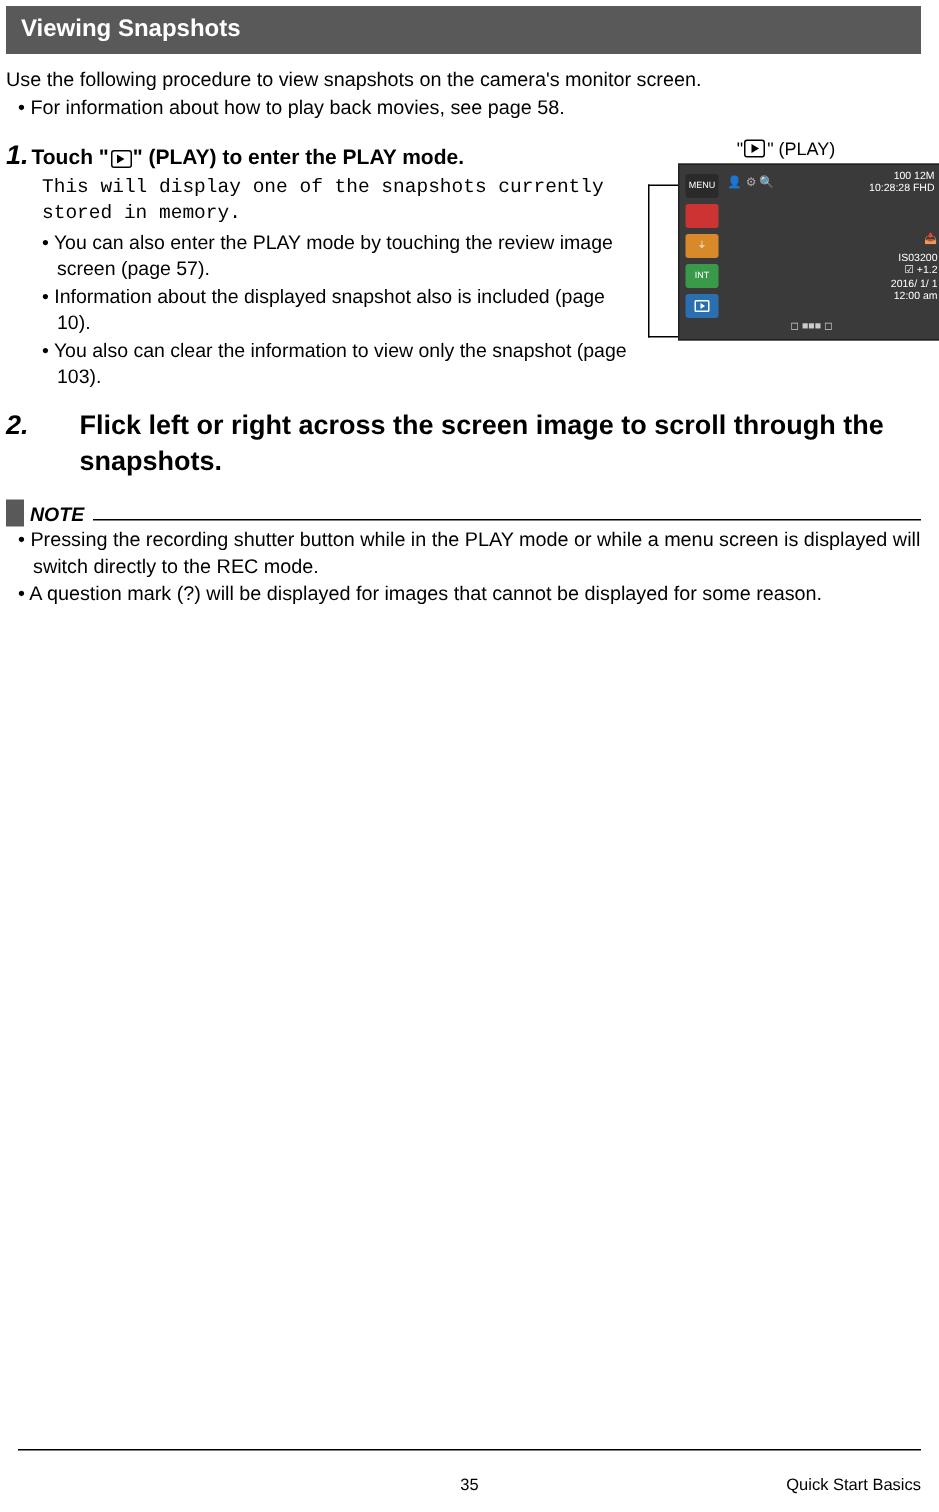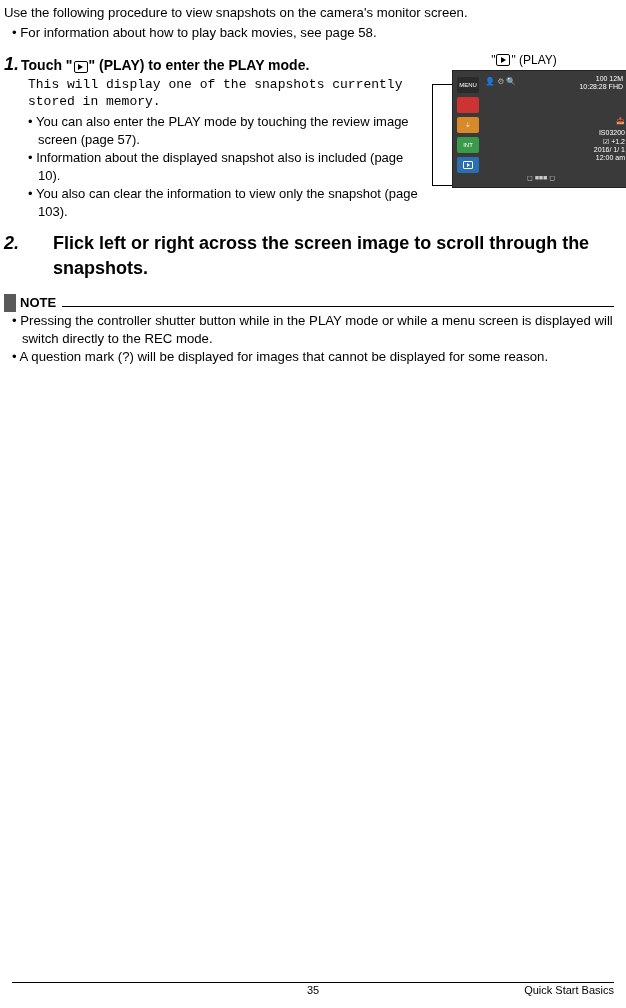--- a/index.html
+++ b/index.html
@@ -89,43 +89,44 @@
   .thumb .bottom {
     position:absolute; bottom:4px; left:0; right:0;
     display:flex; justify-content:center; gap:2px; color:#ccc; font-size:7px;
   }
   .callout {
     position:absolute; left:-20px; top:14px; width:20px; height:102px;
     border-left:1px solid #000; border-top:1px solid #000; border-bottom:1px solid #000;
   }
   .note-block { margin-top: 14px; }
   .note-head {
-    display:flex; align-items:center; font-weight:bold; font-size:13px;
+    display:flex; align-items:center; font-weight:bold; font-size:13px;font-style:italic;
   }
   .note-tick {
     width: 12px; height: 18px; background:#595959; margin-right:4px;
   }
   .note-line { flex:1; border-bottom:1px solid #000; margin-left:6px; height:9px; }
   .note-ul { margin-left: 8px; margin-top:0; }
   .note-ul li { list-style:none; text-indent:-10px; padding-left:10px; }
   .note-ul li::before { content:"• "; }
   .footer {
     position:absolute; bottom:10px; left:12px; right:12px;
-    border-top:1px solid #000; padding-top:0;
+    border-top:1px solid #000; padding-top:16px;
     display:flex; justify-content:space-between; font-size:11px;
   }
   .footer .pn { position:absolute; left:50%; transform:translateX(-50%); }
   .step2 { margin-top:10px; }
   .step2 .step-head { font-size:18px;margin-left:32px; }
 </style>
 </head>
 <body>
 
 <div class="page">
 
+  <div class="titlebar">Viewing Snapshots</div>
 
   <div class="intro">Use the following procedure to view snapshots on the camera's monitor screen.</div>
   <ul class="note-ul bullet-top">
     <li>For information about how to play back movies, see page 58.</li>
   </ul>
 
   <div class="step-row">
     <div class="step-left">
       <div class="step-head-line">
         <span class="step-num">1.</span>
@@ -187,21 +188,21 @@
     </div>
   </div>
 
   <div class="note-block">
     <div class="note-head">
       <span class="note-tick"></span>
       <span>NOTE</span>
       <span class="note-line"></span>
     </div>
     <ul class="note-ul">
-      <li>Pressing the controller shutter button while in the PLAY mode or while a menu screen is displayed will switch directly to the REC mode.</li>
+      <li>Pressing the recording shutter button while in the PLAY mode or while a menu screen is displayed will switch directly to the REC mode.</li>
       <li>A question mark (?) will be displayed for images that cannot be displayed for some reason.</li>
     </ul>
   </div>
 
 </div>
 
 <div class="footer">
   <span></span>
   <span class="pn">35</span>
   <span>Quick Start Basics</span>

